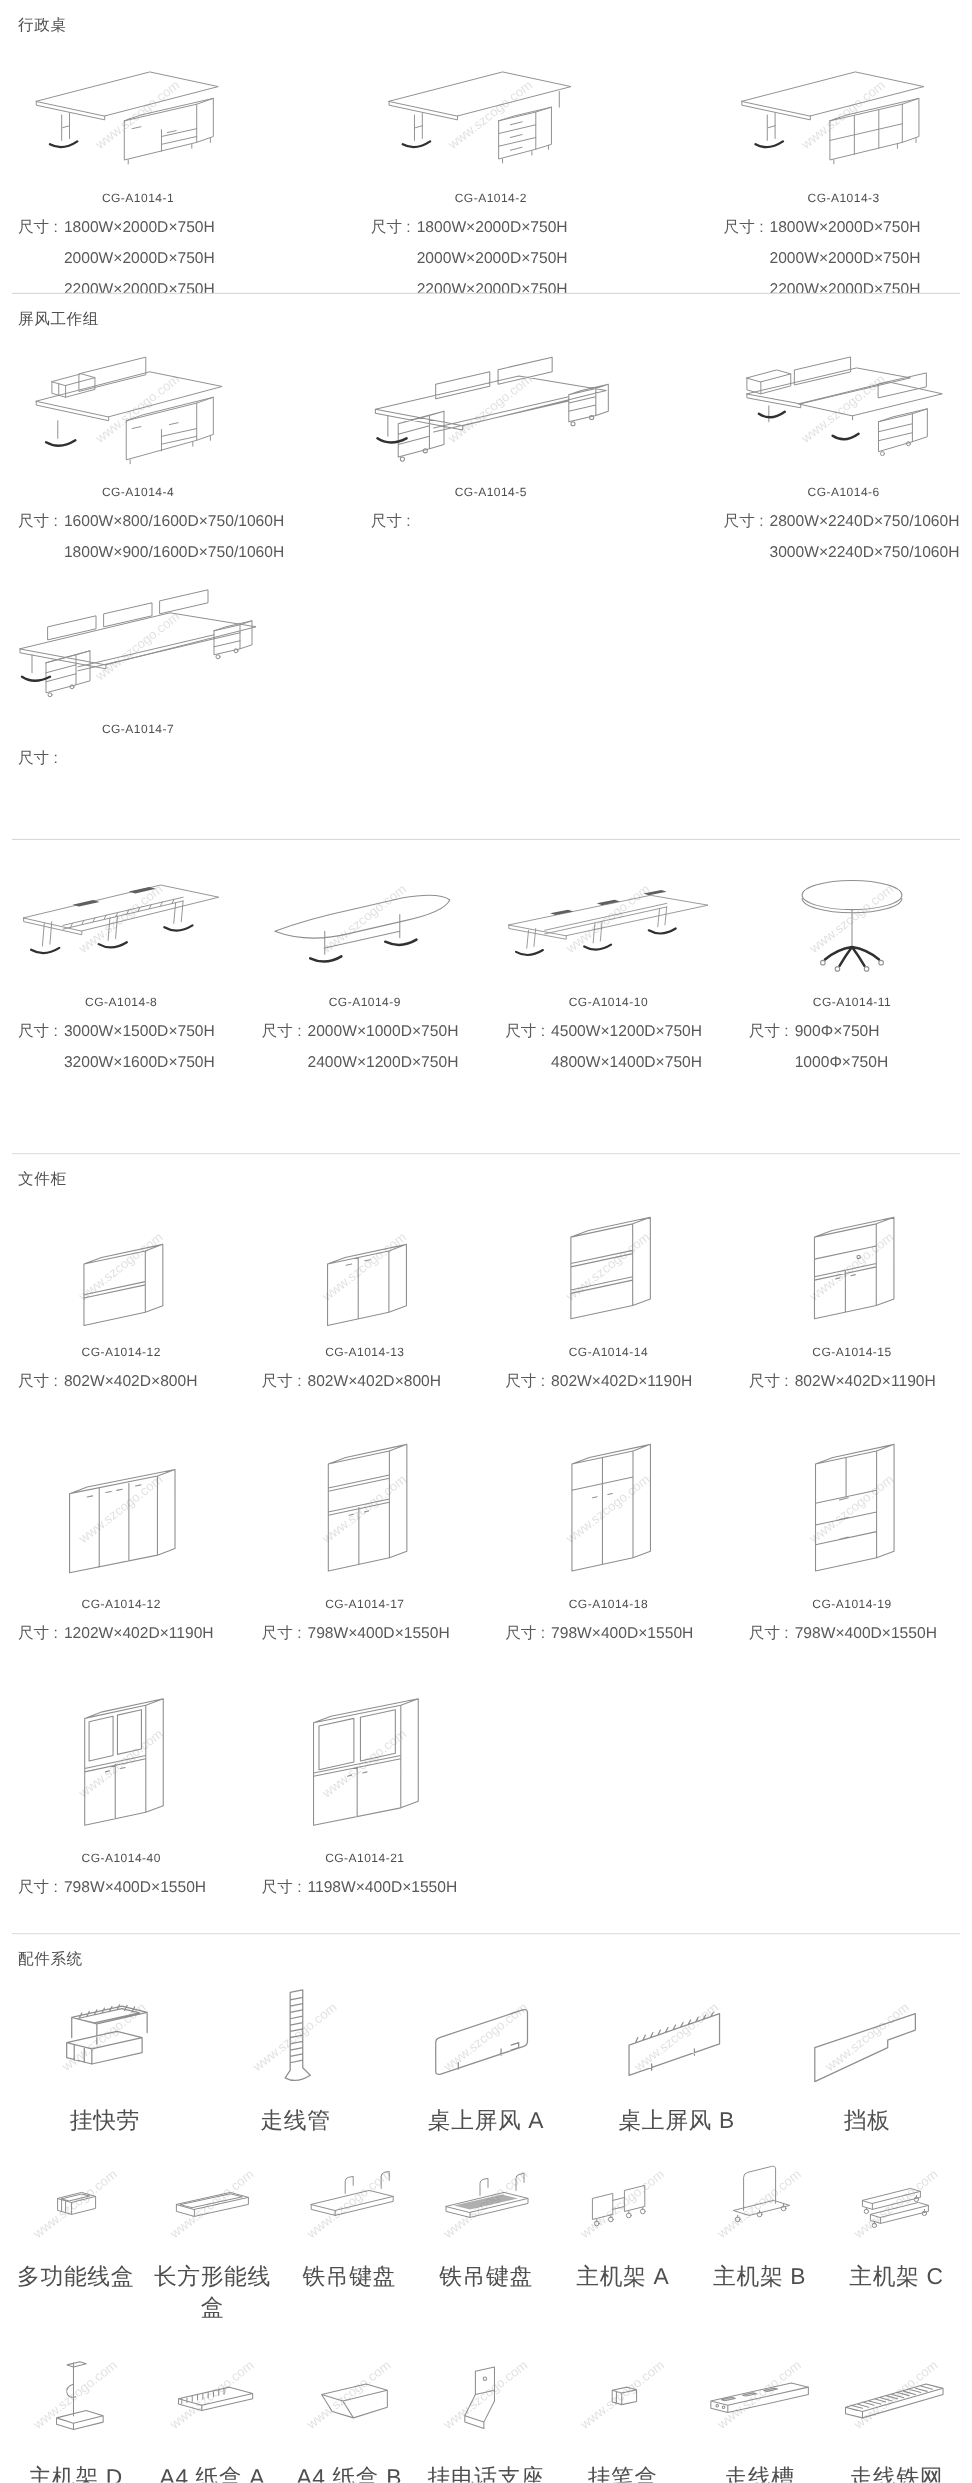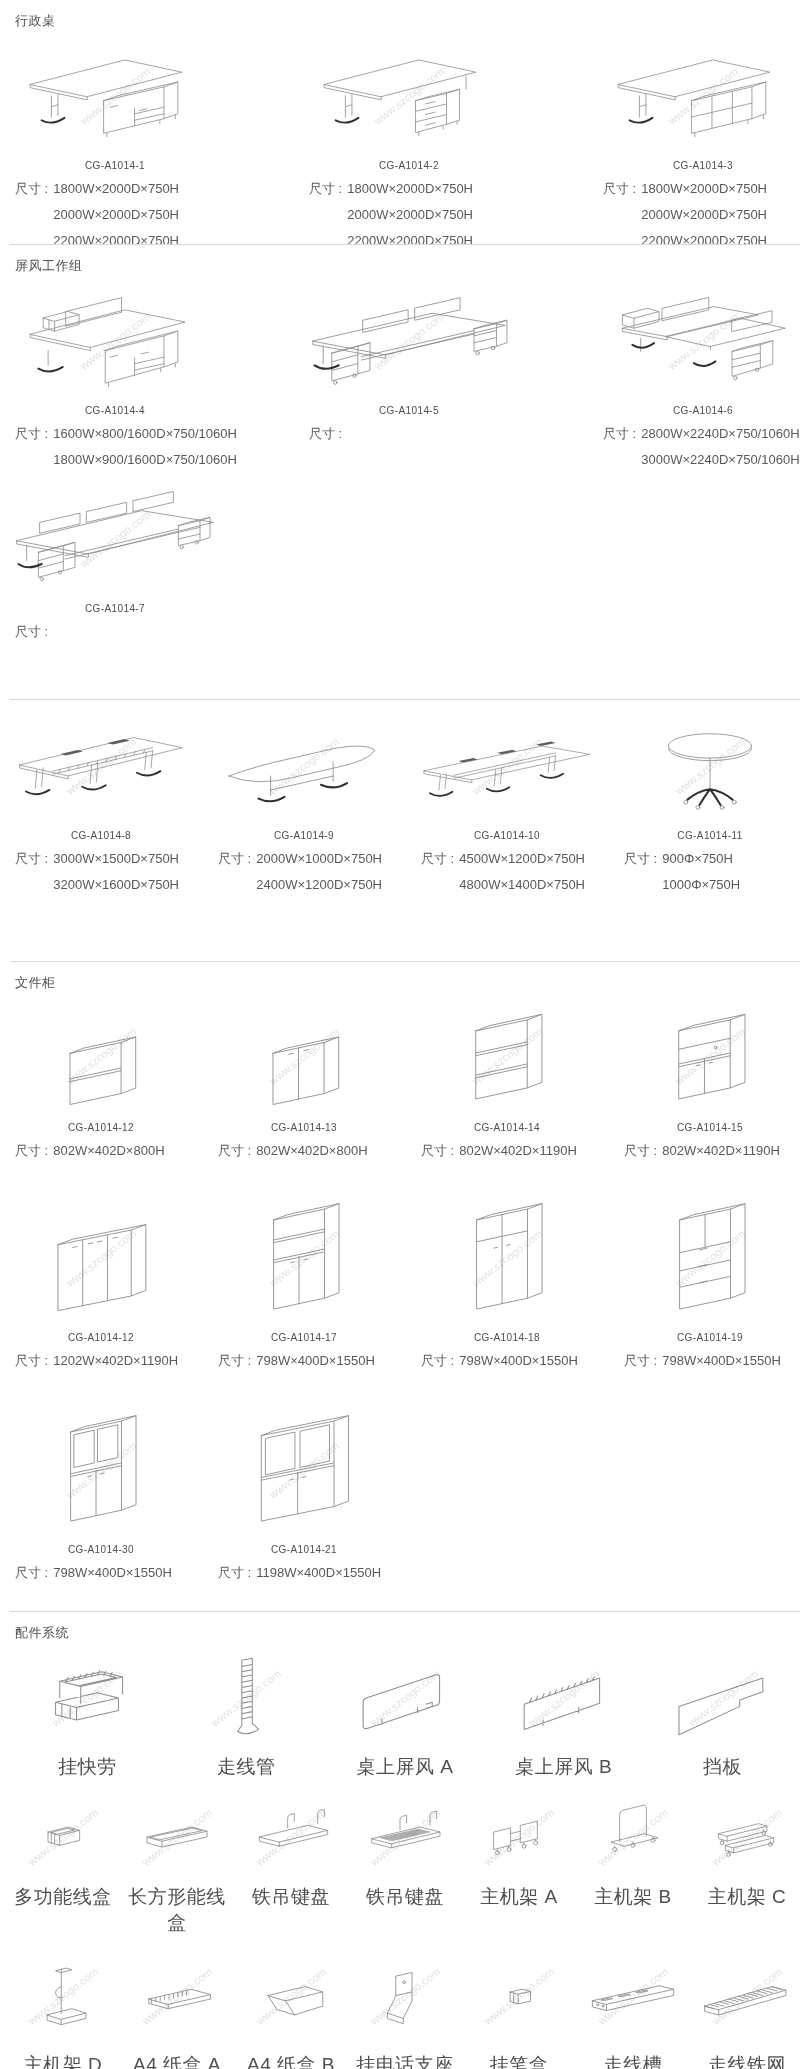--- a/index.html
+++ b/index.html
@@ -382,21 +382,21 @@
       </div>
     </div>
     <div class="grid4" style="margin-top:16px;">
       <div class="card">
         <div class="artbox h130">
           <svg class="art" width="91" height="120" viewBox="0 0 100 132">
             <path class="ln" d="M16 22 L72 10 L88 4 L32 16 Z M16 22 L16 120 L72 108 L72 10 M72 108 L88 102 L88 4 M20 25 L42 20 L42 56 L20 61 Z M46 19 L68 14 L68 50 L46 55 Z M16 68 L72 56 M16 71 L72 59 M44 64 L44 114 M39 70 L35 71 M49 68 L53 67"></path>
           </svg>
           <i class="wm">www.szcogo.com</i>
         </div>
-        <div class="code">CG-A1014-30</div>
+        <div class="code">CG-A1014-40</div>
         <div class="dims">
             <span class="lbl">尺寸 :</span>
             <span class="vals">
               <span>798W×400D×1550H</span>
             </span>
           </div>
       </div>
       <div class="card">
         <div class="artbox h130">
           <svg class="art" width="108" height="120" viewBox="0 0 118 132">

